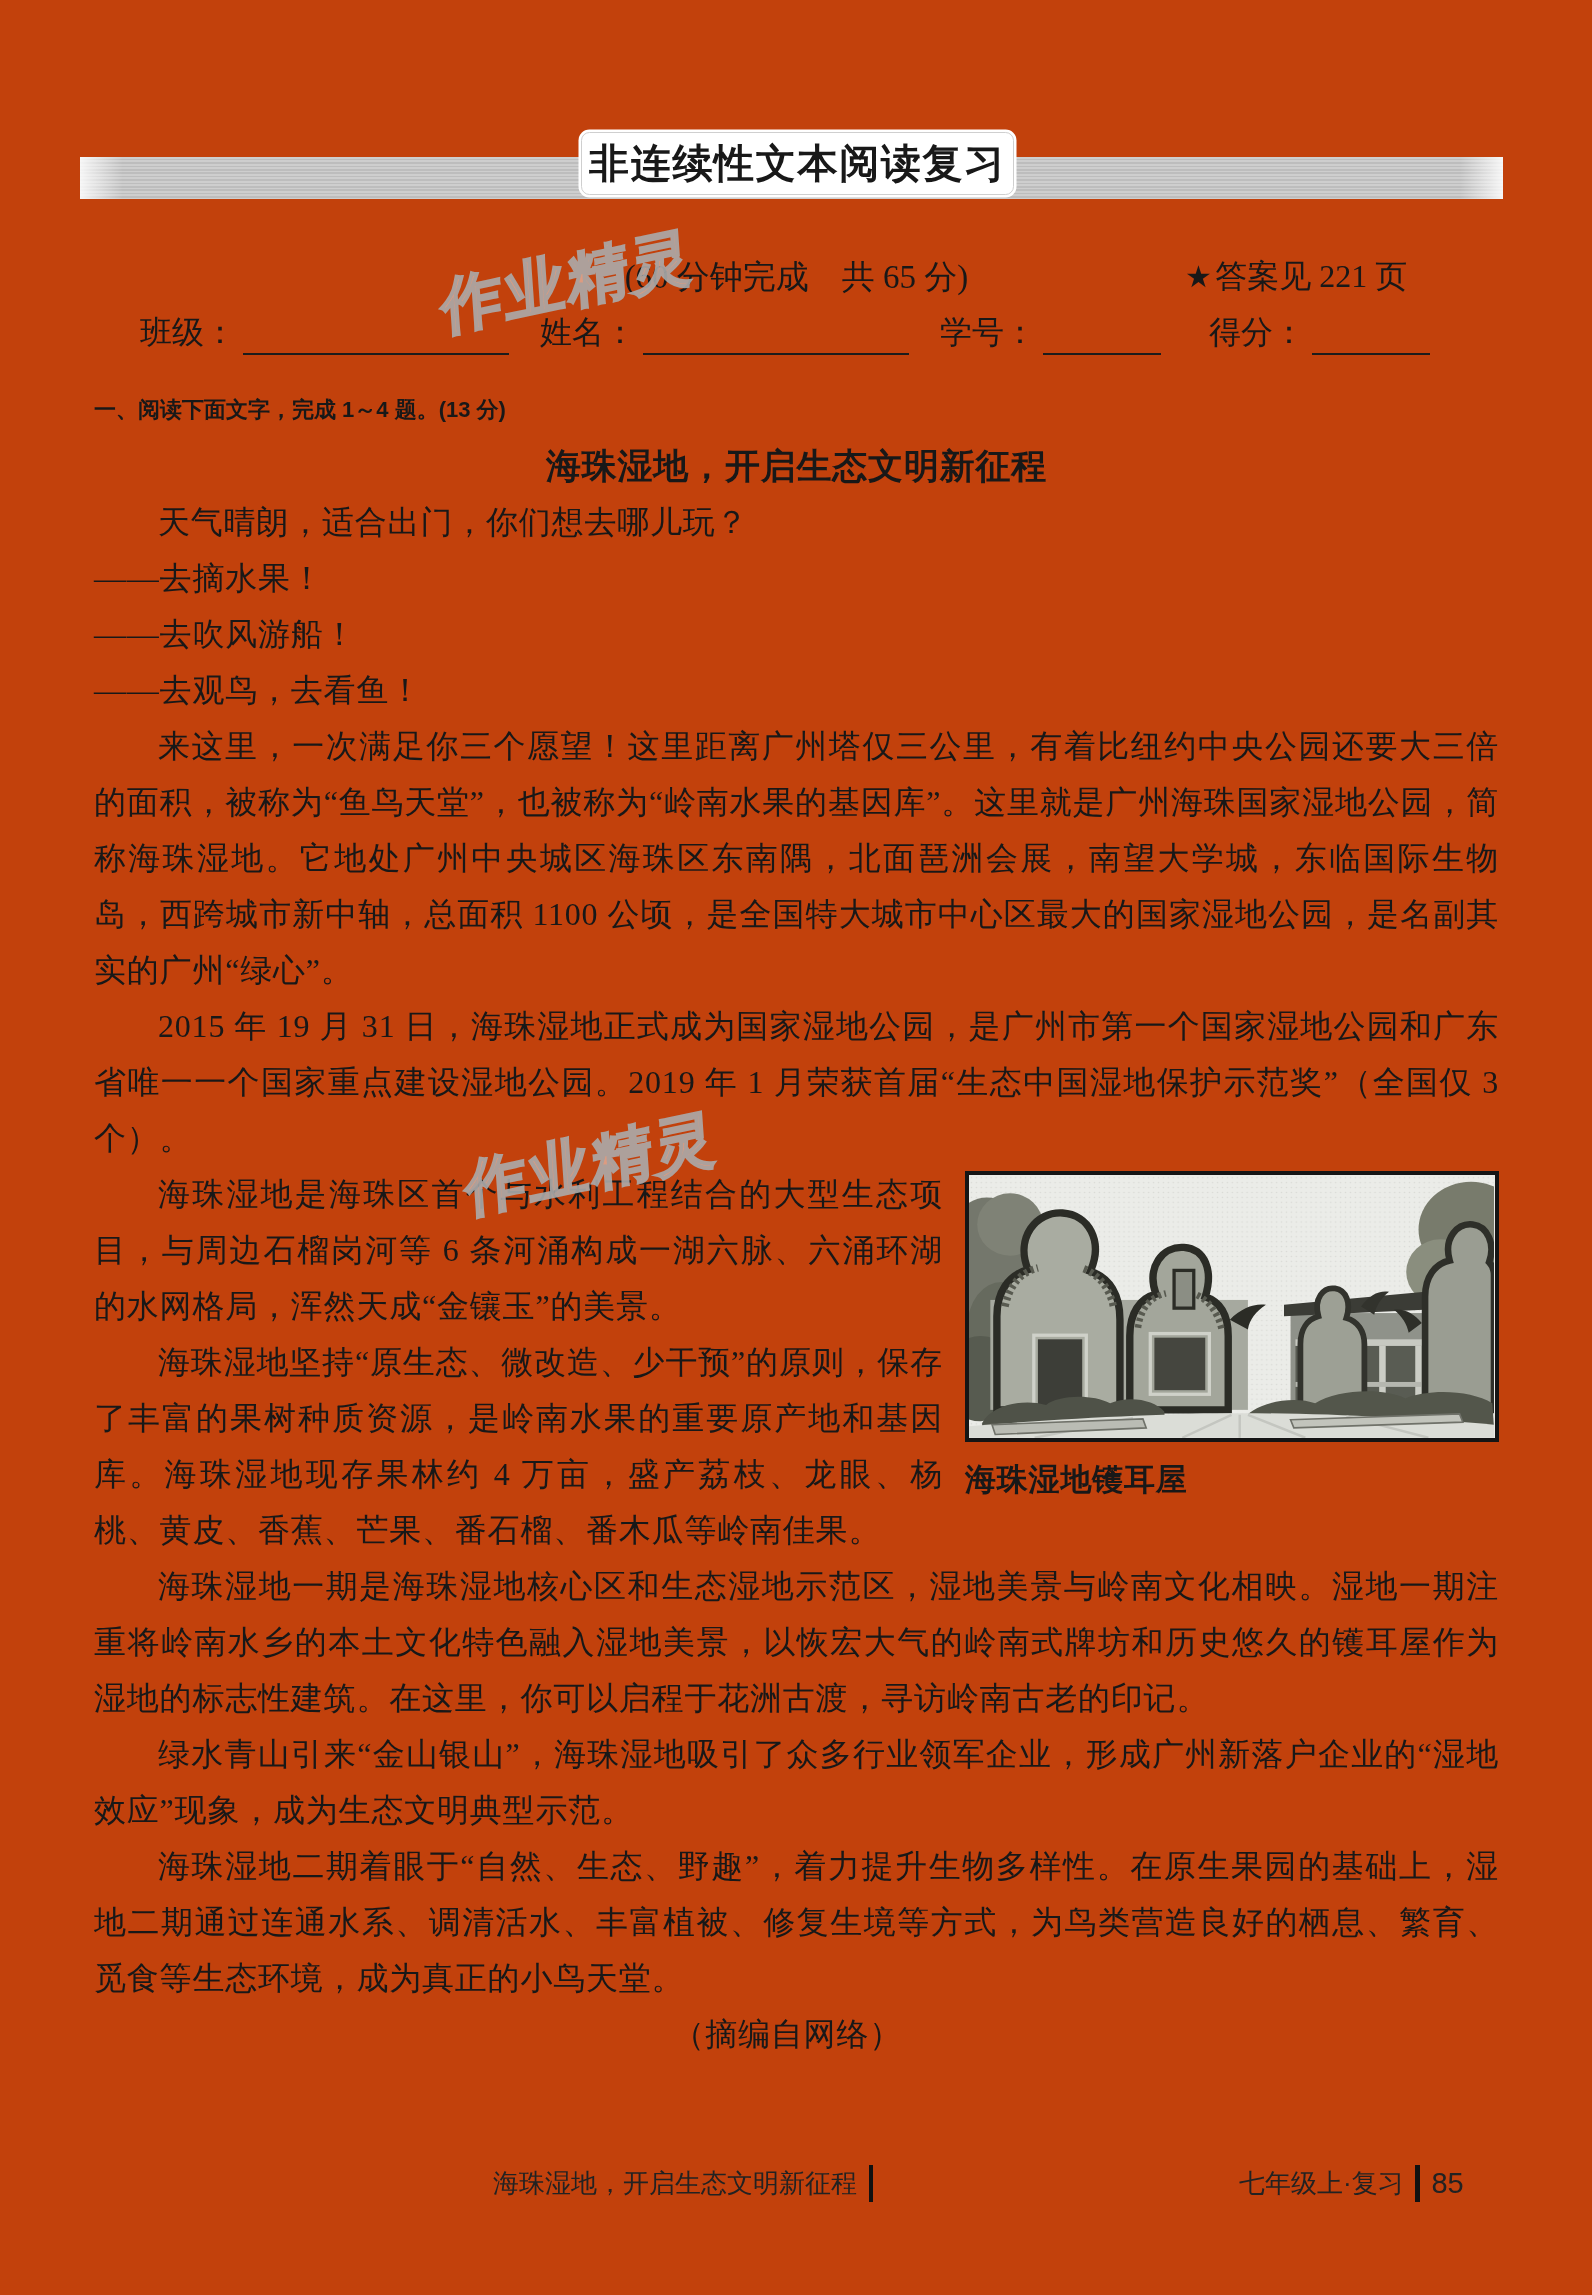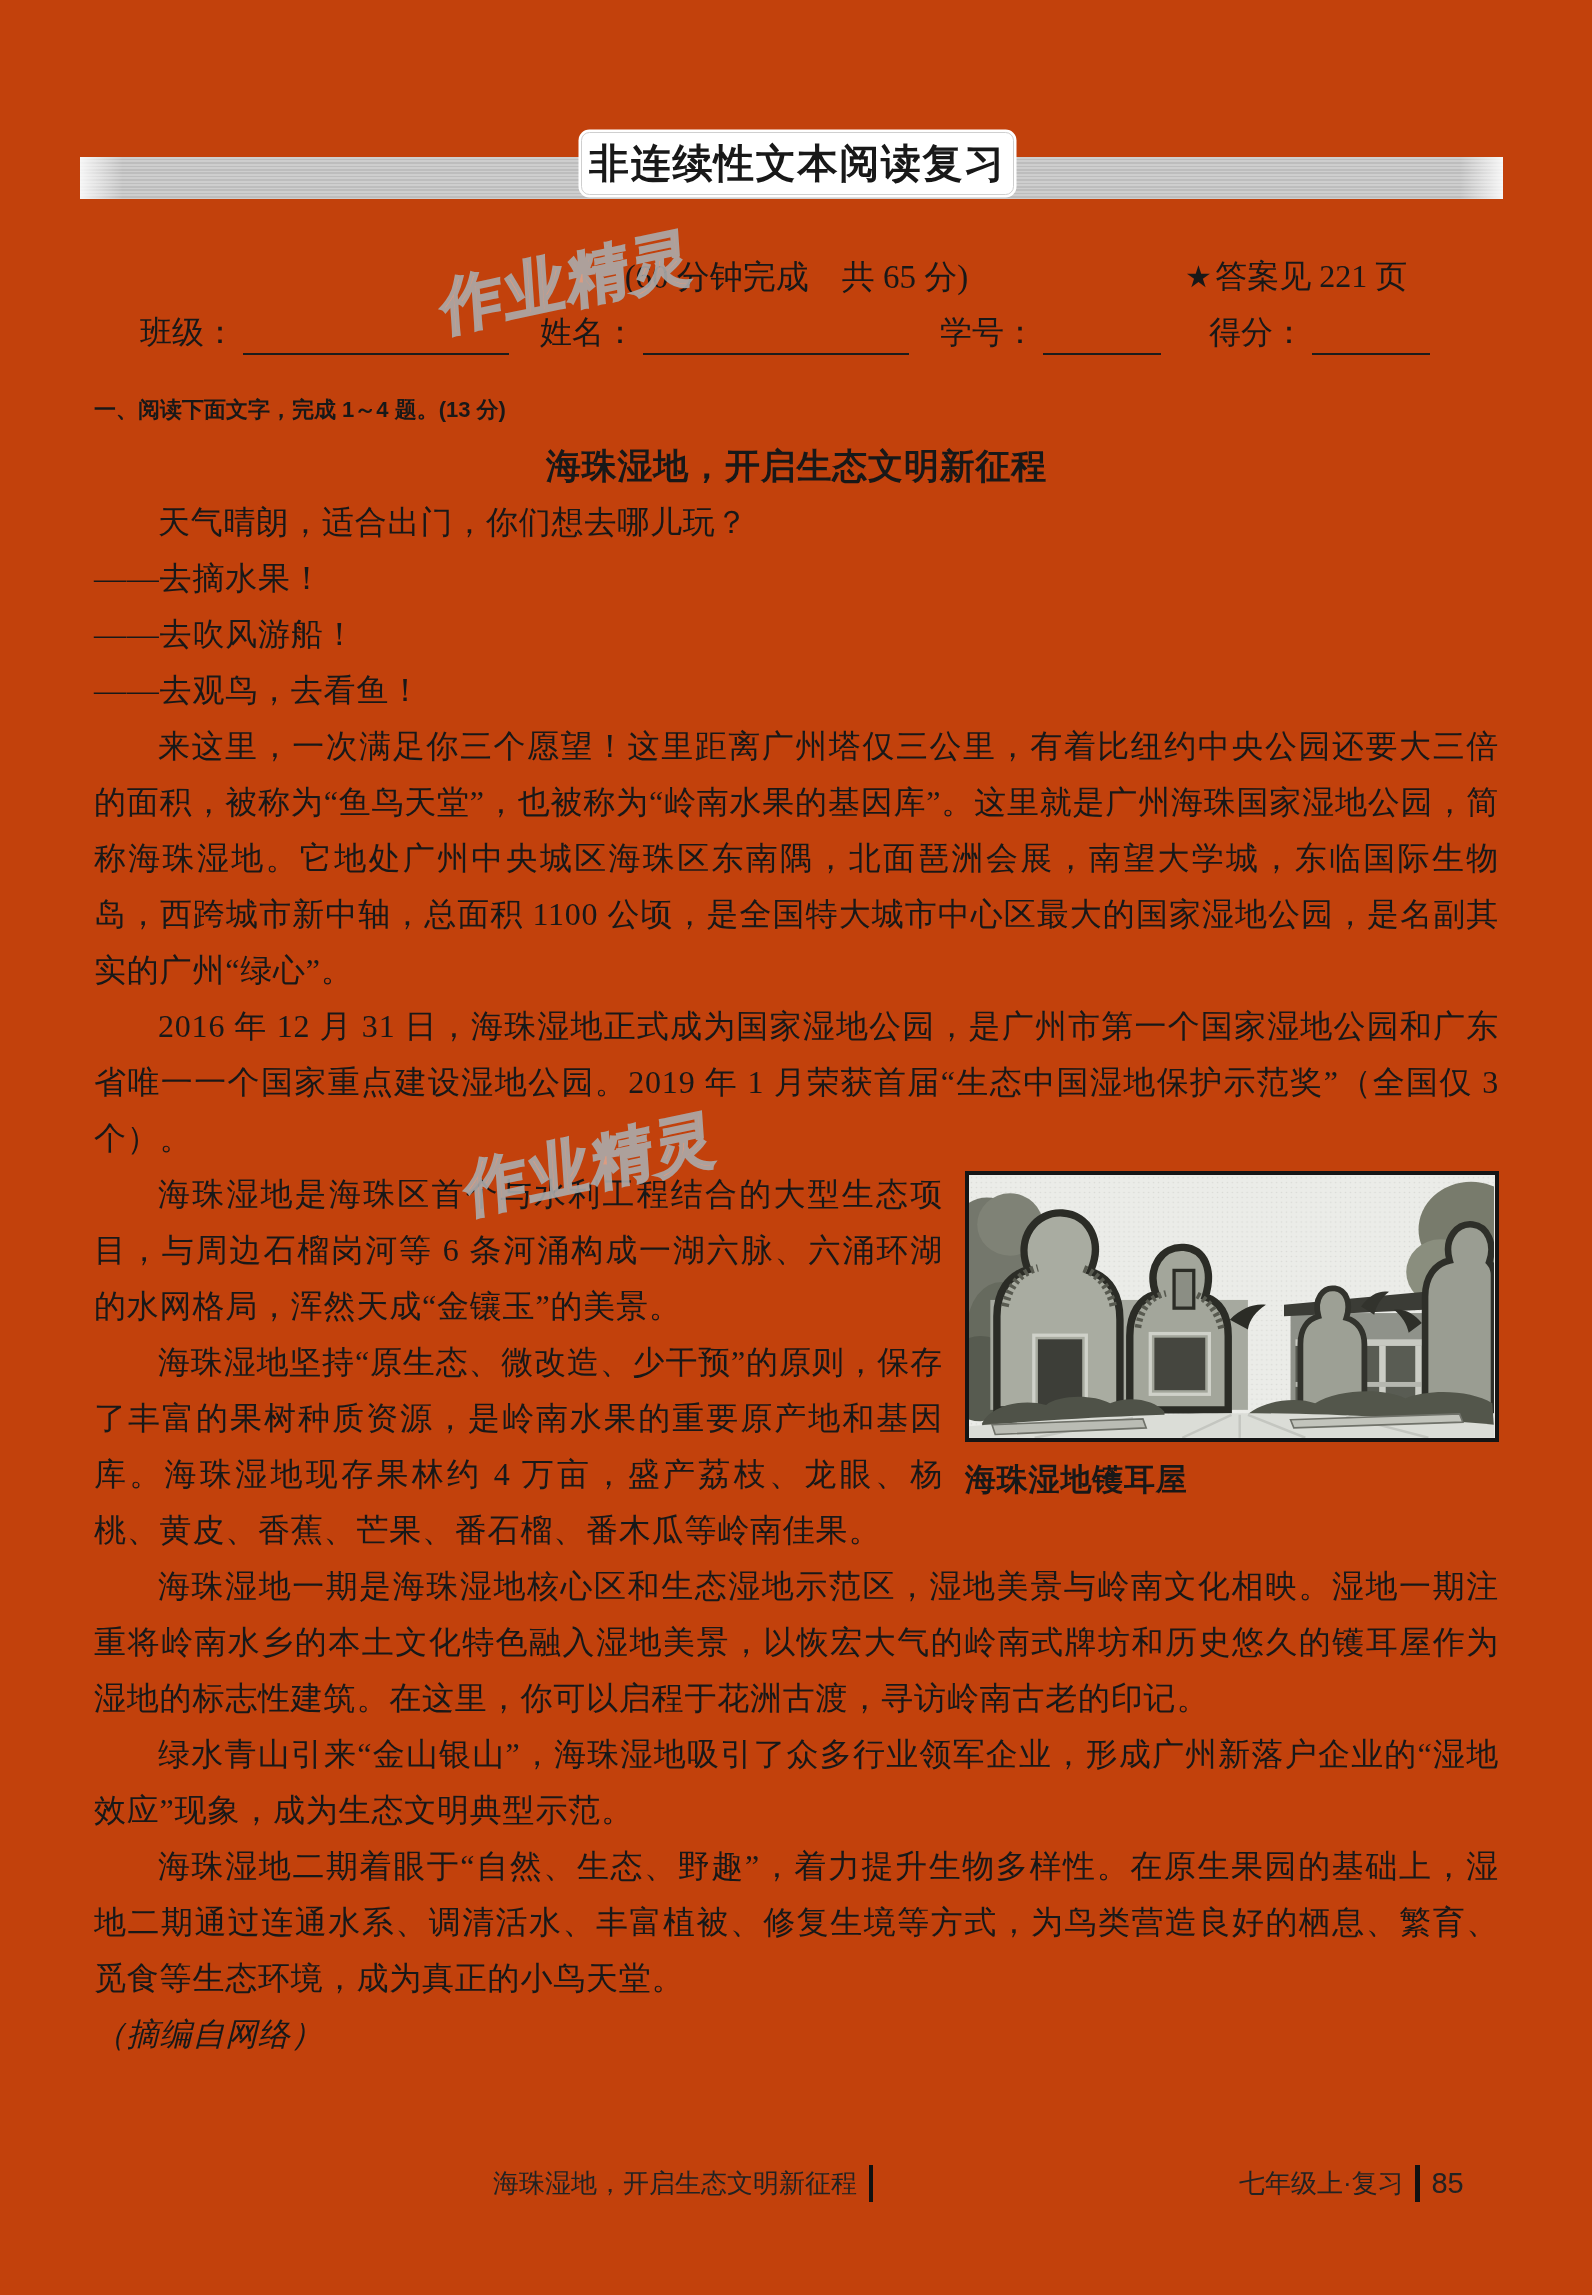--- a/index.html
+++ b/index.html
@@ -52,21 +52,21 @@
   .flow p { margin:0; }
   .section-heading {
     font-family:"Liberation Sans", sans-serif; font-weight:700; font-size:22px;
     text-align:left; letter-spacing:0;
   }
   .article-title {
     margin:0; text-align:center; font-family:"Liberation Sans", sans-serif;
     font-weight:700; font-size:35px; line-height:56px; letter-spacing:0.8px;
   }
   .indent { text-indent:2em; }
-  .source { text-align:left; padding-right:18.6px;font-style:italic; }
+  .source { text-align:center; padding-right:18.6px; }
   
   .wetland-figure {
     float:right; width:534px; margin:5px 0 8.4px 22px;
   }
   .photo-frame { border:4.2px solid #151515; line-height:0; background:#ebece8; }
   .photo-frame svg { display:block; }
   .wetland-figure figcaption {
     font-family:"Liberation Sans", sans-serif; font-weight:700;
     font-size:31px; line-height:37px; margin-top:18.6px; letter-spacing:0.8px;
   }
@@ -125,21 +125,21 @@
   <div class="watermark wm2">作业精灵</div>
 
   <div class="flow">
     <p class="section-heading">一、阅读下面文字，完成 1～4 题。(13 分)</p>
     <h2 class="article-title">海珠湿地，开启生态文明新征程</h2>
     <p class="indent">天气晴朗，适合出门，你们想去哪儿玩？</p>
     <p class="wish">——去摘水果！</p>
     <p class="wish">——去吹风游船！</p>
     <p class="wish">——去观鸟，去看鱼！</p>
     <p class="indent">来这里，一次满足你三个愿望！这里距离广州塔仅三公里，有着比纽约中央公园还要大三倍的面积，被称为“鱼鸟天堂”，也被称为“岭南水果的基因库”。这里就是广州海珠国家湿地公园，简称海珠湿地。它地处广州中央城区海珠区东南隅，北面琶洲会展，南望大学城，东临国际生物岛，西跨城市新中轴，总面积 1100 公顷，是全国特大城市中心区最大的国家湿地公园，是名副其实的广州“绿心”。</p>
-    <p class="indent">2016 年 12 月 31 日，海珠湿地正式成为国家湿地公园，是广州市第一个国家湿地公园和广东省唯一一个国家重点建设湿地公园。2019 年 1 月荣获首届“生态中国湿地保护示范奖”（全国仅 3 个）。</p>
+    <p class="indent">2015 年 19 月 31 日，海珠湿地正式成为国家湿地公园，是广州市第一个国家湿地公园和广东省唯一一个国家重点建设湿地公园。2019 年 1 月荣获首届“生态中国湿地保护示范奖”（全国仅 3 个）。</p>
 
     <figure class="wetland-figure">
       <div class="photo-frame">
         <svg width="525" height="263" viewBox="0 0 640 320" xmlns="http://www.w3.org/2000/svg">
           <defs>
             <pattern id="ht" width="6" height="6" patternUnits="userSpaceOnUse">
               <circle cx="3" cy="3" r="1" fill="#9b9b95"></circle>
             </pattern>
           </defs>
 

